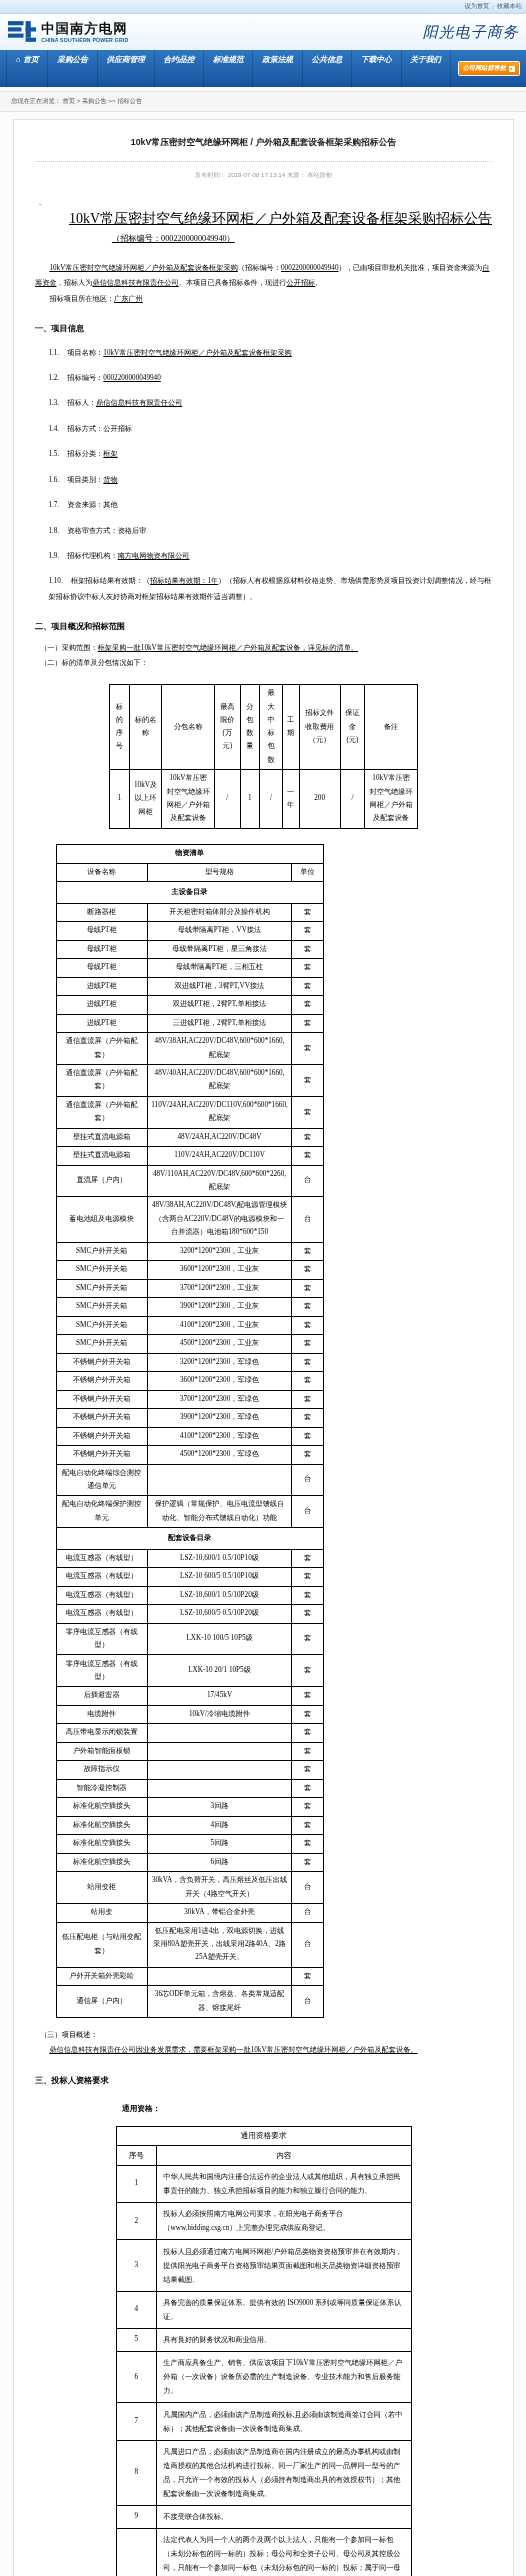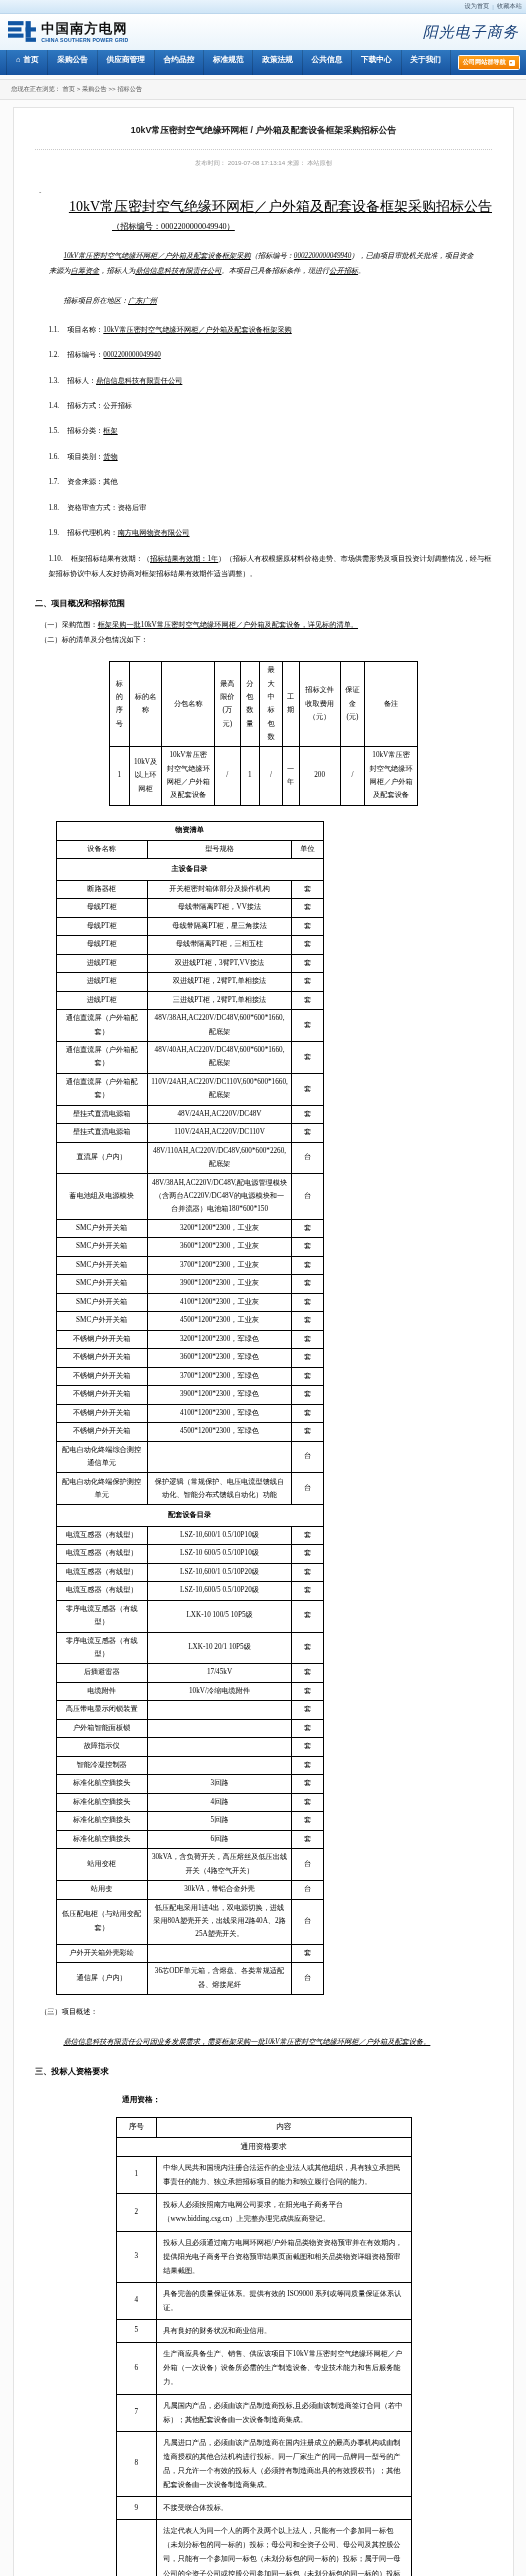--- a/index.html
+++ b/index.html
@@ -16,21 +16,21 @@
   .header{height:36px;background:linear-gradient(#ffffff,#eaf4fb);display:flex;align-items:center;
           justify-content:space-between;padding:0 8.2px;}
   .logo{display:flex;align-items:center;gap:4px;}
   .logo-mark{width:29px;height:24px;}
   .logo-text .cn{font-size:13.4px;font-weight:bold;color:#111;letter-spacing:1px;line-height:1;}
   .logo-text .en{font-size:5.2px;font-weight:bold;color:#1156a3;letter-spacing:0.2px;margin-top:1.5px;}
   .platform{font-size:15px;font-weight:normal;font-style:italic;color:#173f77;letter-spacing:1px;
             font-family:"Liberation Serif",serif;}
 
   
-  .nav{height:25px;background:linear-gradient(#2e77c0,#17539f);display:flex;align-items:stretch;padding-left:6.2px;}
+  .nav{height:37px;background:linear-gradient(#2e77c0,#17539f);display:flex;align-items:stretch;padding-left:6.2px;font-style:italic;}
   .nav-item{color:#fff;font-weight:bold;font-size:7.7px;line-height:19.6px;padding:0 8.8px;cursor:pointer;
             border-right:0.5px solid rgba(0,0,0,.18);white-space:nowrap;}
   .nav-item.first{border-left:0.5px solid rgba(0,0,0,.18);}
   .home-icon{margin-right:2.6px;font-weight:bold;}
   .nav-spacer{flex:1;}
   .site-nav-btn{align-self:center;margin-right:7.2px;background:linear-gradient(#ffa41f,#f27d00);
             border:0.5px solid #fff;border-radius:1.5px;color:#fff;font-size:6.2px;font-weight:bold;
             padding:2.1px 4.1px;display:flex;align-items:center;gap:3.1px;cursor:pointer;white-space:nowrap;}
   .btn-box-icon{width:5.7px;height:5.7px;background:#fff;border-radius:1px;position:relative;display:inline-block;}
   .btn-box-icon::after{content:"";position:absolute;left:1.3px;top:2.1px;border:1.5px solid transparent;border-top:2.1px solid #d96a00;}
@@ -44,21 +44,21 @@
   .card{margin:7.2px 13.4px 13.4px;background:#fff;border:0.5px solid #e3e3e3;padding:13.4px 20.6px 36px;}
   .page-title{text-align:center;font-size:8.8px;font-weight:bold;color:#222;padding:4.1px 0 11.3px;
               border-bottom:0.5px dotted #c9c9c9;}
   .meta{text-align:center;font-size:6.2px;color:#999;padding:9.3px 0 17.5px;}
 
   
   .doc{font-family:"Liberation Serif","DejaVu Serif",serif;font-size:7.2px;color:#000;line-height:2.1;}
   .dash{color:#666;line-height:1;margin:2.1px 0 1px 4.1px;font-family:"Liberation Sans",sans-serif;}
   .doc-title{font-size:14px;text-align:right;line-height:1.5;margin:1px 0 0;}
   .doc-no{font-size:8.2px;margin:1px 0 14.4px 77px;}
-  .para{text-indent:2em;margin:14px;font-style:italic;}
+  .para{text-indent:2em;margin:0;}
   .line{margin:0;}
   .heading{font-family:"Liberation Sans",sans-serif;font-weight:bold;font-size:8.2px;color:#000;
            margin:15.5px 0 7.2px;line-height:1.6;}
   .sub-label{font-family:"Liberation Sans",sans-serif;font-weight:bold;font-size:7.7px;margin:13.4px 0 4.1px 87px;}
   .info-item{margin:10.3px 0 10.3px 13.4px;}
   .info-item .no{margin-right:8.2px;}
   .indent1{margin-left:5.2px;}
 
   
   table.tbl{border-collapse:collapse;font-size:7.2px;font-family:"Liberation Serif","DejaVu Serif",serif;}
@@ -134,20 +134,21 @@
 
   <div class="doc" data-interactable="false">
 
     <div class="dash" data-interactable="false">-</div>
     <div class="doc-title u" data-interactable="false">10kV常压密封空气绝缘环网柜／户外箱及配套设备框架采购招标公告</div>
     <div class="doc-no u" data-interactable="false">（招标编号：0002200000049940）</div>
 
     <p class="para" data-interactable="false"><span data-interactable="false" class="u">10kV常压密封空气绝缘环网柜／户外箱及配套设备框架采购</span><span data-interactable="false" class="">（招标编号：</span><span data-interactable="false" class="u">0002200000049940</span><span data-interactable="false" class="">），已由项目审批机关批准，项目资金来源为</span><span data-interactable="false" class="u">自筹资金</span><span data-interactable="false" class="">，招标人为</span><span data-interactable="false" class="u">鼎信信息科技有限责任公司</span><span data-interactable="false" class="">。本项目已具备招标条件，现进行</span><span data-interactable="false" class="u">公开招标</span><span data-interactable="false" class="">。</span></p>
     <p class="para" data-interactable="false"><span data-interactable="false" class="">招标项目所在地区：</span><span data-interactable="false" class="u">广东广州</span></p>
 
+    <div class="heading" data-interactable="false">一、项目信息</div>
     <div data-interactable="false">
 
         <p class="info-item" data-interactable="false">
           <span class="no" data-interactable="false">1.1.</span><span data-interactable="false">项目名称：</span><span data-interactable="false"></span><span class="u" data-interactable="false">10kV常压密封空气绝缘环网柜／户外箱及配套设备框架采购</span><span data-interactable="false"></span>
         </p>
 
         <p class="info-item" data-interactable="false">
           <span class="no" data-interactable="false">1.2.</span><span data-interactable="false">招标编号：</span><span data-interactable="false"></span><span class="u" data-interactable="false">0002200000049940</span><span data-interactable="false"></span>
         </p>
 
@@ -542,28 +543,28 @@
     </table>
 
     <p class="line indent1" data-interactable="false">（三）项目概述：</p>
     <p class="para u" data-interactable="false">鼎信信息科技有限责任公司因业务发展需求，需要框架采购一批10kV常压密封空气绝缘环网柜／户外箱及配套设备。</p>
 
     <div class="heading" data-interactable="false">三、投标人资格要求</div>
 
     <div class="sub-label" data-interactable="false">通用资格：</div>
     <table class="tbl qual qual-general" data-interactable="false">
       <tbody>
+        <tr>
+            <th colspan="2" data-interactable="false">通用资格要求</th>
+          </tr>
         <tr data-interactable="false">
 
         <th data-interactable="false">序号</th>
             <th data-interactable="false">内容</th>
           </tr>
-        <tr>
-            <th colspan="2" data-interactable="false">通用资格要求</th>
-          </tr>
       </tbody>
       <tbody>
 
           <tr data-interactable="false">
             <td class="no" data-interactable="false">1</td>
             <td class="content" data-interactable="false">中华人民共和国境内注册合法运作的企业法人或其他组织，具有独立承担民事责任的能力、独立承担招标项目的能力和独立履行合同的能力。</td>
           </tr>
 
           <tr data-interactable="false">
             <td class="no" data-interactable="false">2</td>

